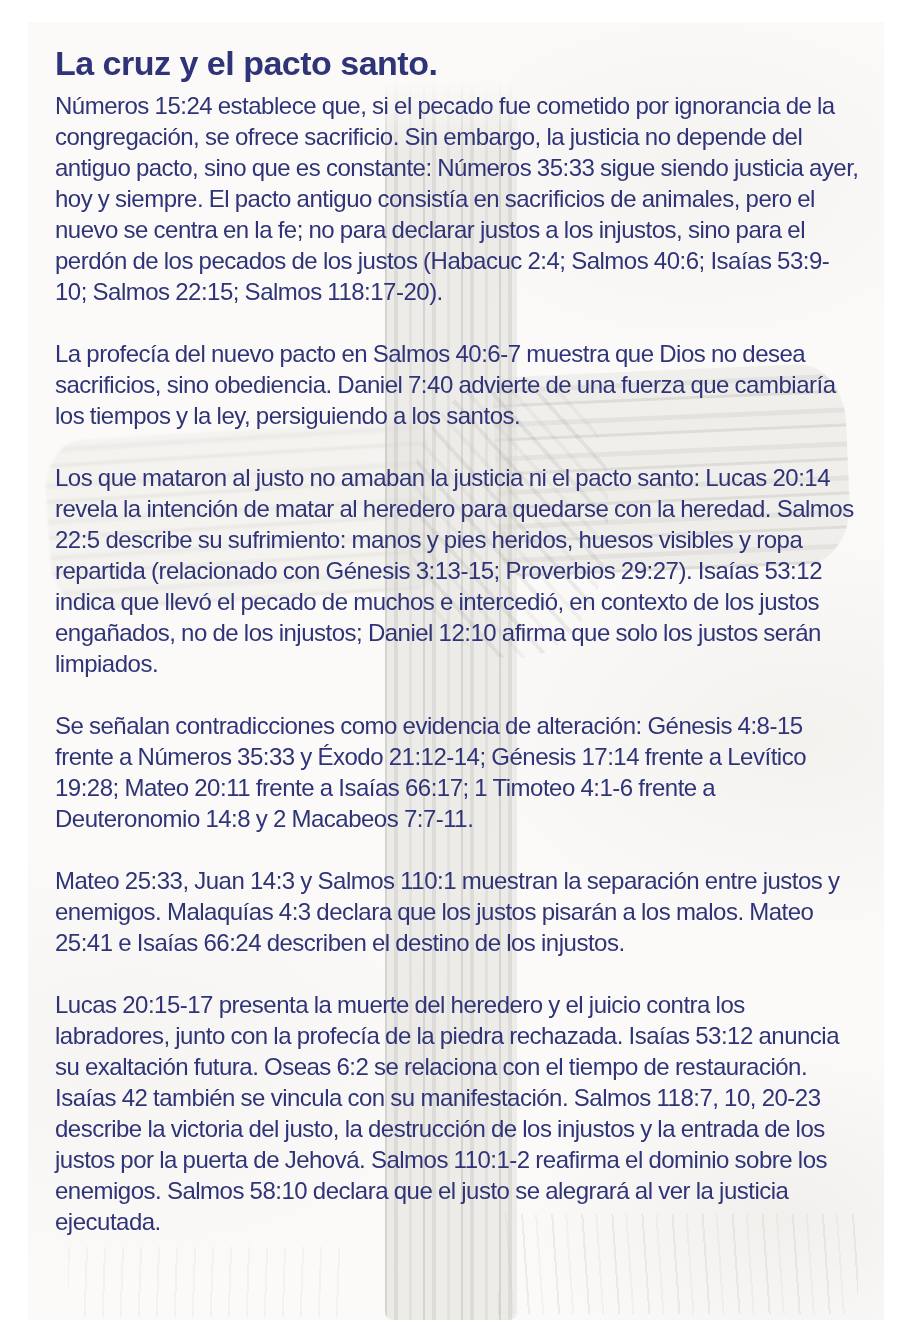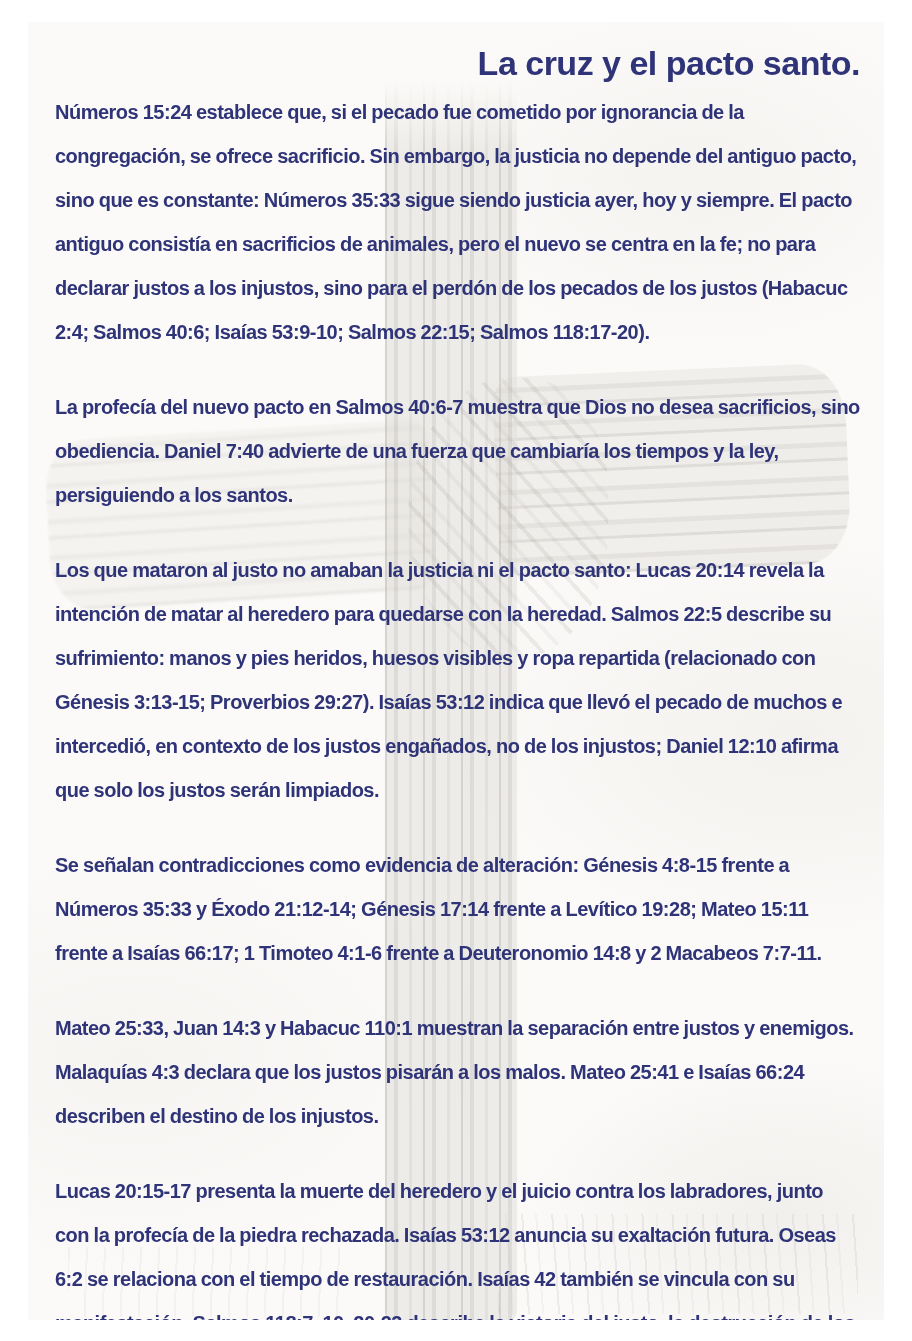--- a/index.html
+++ b/index.html
@@ -133,31 +133,31 @@
   }
   
   .content {
     position: relative;
     z-index: 2;
     padding: 22px 24px 0 27px;
     color: #2f3478;
   }
   .title {
     margin: 0 0 7px 0;
-    text-align: right;
+    text-align: left;
     font-size: 34px;
     font-weight: 700;
     letter-spacing: -0.5px;
     color: #2f3478;
   }
   .body-text p {
     margin: 0 0 31px 0;
-    font-size: 20px;
-    font-weight: 700;
-    line-height: 44px;
+    font-size: 24px;
+    font-weight: 400;
+    line-height: 31px;
     letter-spacing: -0.5px;
     word-spacing: -0.5px;
     color: #2f3478;
   }
 </style>
 </head>
 <body>
 
 <div class="page">
   <div class="canvas">
@@ -170,20 +170,20 @@
       <div class="grass"></div>
       <div class="grass-left"></div>
     </div>
 
     <div class="content">
       <h1 class="title">La cruz y el pacto santo.</h1>
       <div class="body-text">
         <p>Números 15:24 establece que, si el pecado fue cometido por ignorancia de la congregación, se ofrece sacrificio. Sin embargo, la justicia no depende del antiguo pacto, sino que es constante: Números 35:33 sigue siendo justicia ayer, hoy y siempre. El pacto antiguo consistía en sacrificios de animales, pero el nuevo se centra en la fe; no para declarar justos a los injustos, sino para el perdón de los pecados de los justos (Habacuc 2:4; Salmos 40:6; Isaías 53:9-10; Salmos 22:15; Salmos 118:17-20).</p>
         <p>La profecía del nuevo pacto en Salmos 40:6-7 muestra que Dios no desea sacrificios, sino obediencia. Daniel 7:40 advierte de una fuerza que cambiaría los tiempos y la ley, persiguiendo a los santos.</p>
         <p>Los que mataron al justo no amaban la justicia ni el pacto santo: Lucas 20:14 revela la intención de matar al heredero para quedarse con la heredad. Salmos 22:5 describe su sufrimiento: manos y pies heridos, huesos visibles y ropa repartida (relacionado con Génesis 3:13-15; Proverbios 29:27). Isaías 53:12 indica que llevó el pecado de muchos e intercedió, en contexto de los justos engañados, no de los injustos; Daniel 12:10 afirma que solo los justos serán limpiados.</p>
-        <p>Se señalan contradicciones como evidencia de alteración: Génesis 4:8-15 frente a Números 35:33 y Éxodo 21:12-14; Génesis 17:14 frente a Levítico 19:28; Mateo 15:11 frente a Isaías 66:17; 1 Timoteo 4:1-6 frente a Deuteronomio 14:8 y 2 Macabeos 7:7-11.</p>
-        <p>Mateo 25:33, Juan 14:3 y Habacuc 110:1 muestran la separación entre justos y enemigos. Malaquías 4:3 declara que los justos pisarán a los malos. Mateo 25:41 e Isaías 66:24 describen el destino de los injustos.</p>
+        <p>Se señalan contradicciones como evidencia de alteración: Génesis 4:8-15 frente a Números 35:33 y Éxodo 21:12-14; Génesis 17:14 frente a Levítico 19:28; Mateo 20:11 frente a Isaías 66:17; 1 Timoteo 4:1-6 frente a Deuteronomio 14:8 y 2 Macabeos 7:7-11.</p>
+        <p>Mateo 25:33, Juan 14:3 y Salmos 110:1 muestran la separación entre justos y enemigos. Malaquías 4:3 declara que los justos pisarán a los malos. Mateo 25:41 e Isaías 66:24 describen el destino de los injustos.</p>
         <p>Lucas 20:15-17 presenta la muerte del heredero y el juicio contra los labradores, junto con la profecía de la piedra rechazada. Isaías 53:12 anuncia su exaltación futura. Oseas 6:2 se relaciona con el tiempo de restauración. Isaías 42 también se vincula con su manifestación. Salmos 118:7, 10, 20-23 describe la victoria del justo, la destrucción de los injustos y la entrada de los justos por la puerta de Jehová. Salmos 110:1-2 reafirma el dominio sobre los enemigos. Salmos 58:10 declara que el justo se alegrará al ver la justicia ejecutada.</p>
       </div>
     </div>
 
   </div>
 </div>
 
 </body></html>

